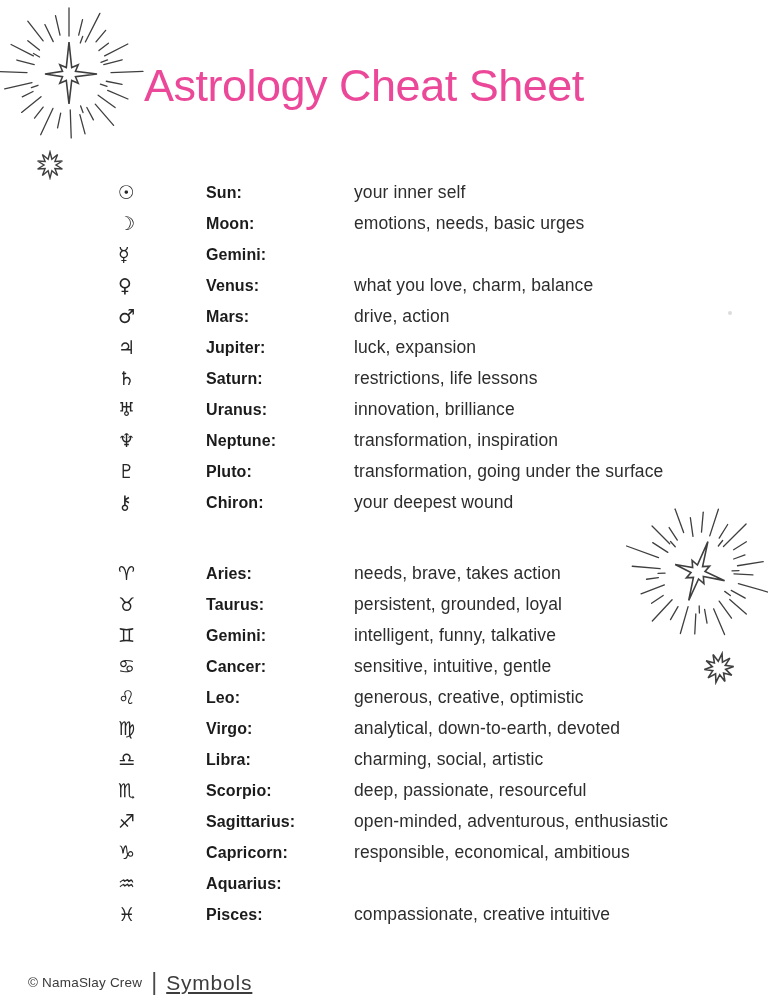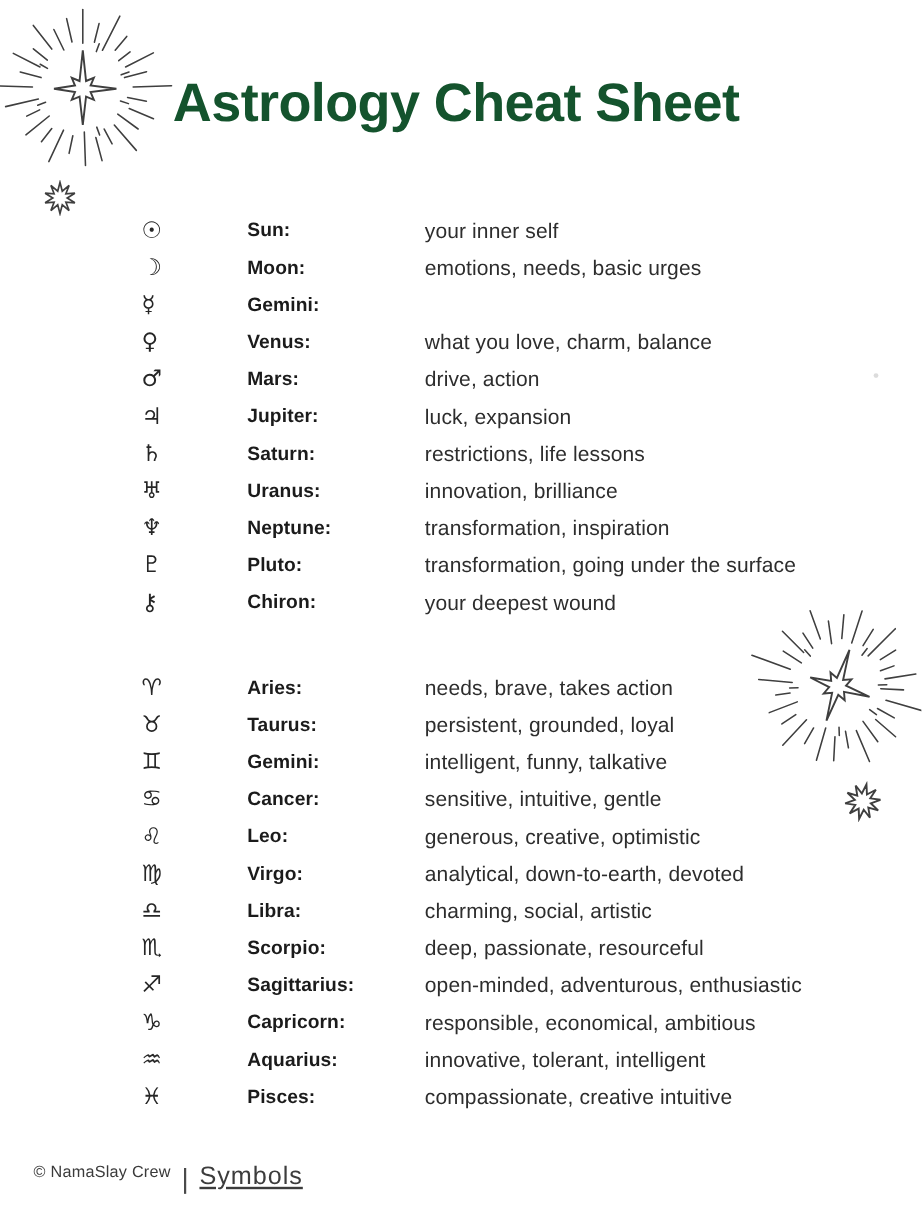--- a/index.html
+++ b/index.html
@@ -2,21 +2,21 @@
 <html><head>
 <meta charset="utf-8">
 <style>
   html,body{margin:0;padding:0;background:#fff;}
   .page{
     position:relative;width:768px;height:1007px;background:#ffffff;
     font-family:"Liberation Sans",sans-serif;overflow:hidden;color:#1b1b1b;
   }
   .title{
     position:absolute;left:144px;top:60px;margin:0;
-    font-size:45px;font-weight:bold;letter-spacing:-0.5px;color:#14532d;
+    font-size:45px;font-weight:normal;letter-spacing:-0.5px;color:#ec4899;
     white-space:nowrap;
   }
   .list{position:absolute;left:112px;}
   .planets-list{top:177px;}
   .signs-list{top:558px;}
   .row{display:flex;align-items:center;height:31px;}
   .sym{
     flex:none;width:50px;padding-left:6px;box-sizing:border-box;text-align:left;
     font-family:"DejaVu Sans",sans-serif;font-size:19px;color:#262626;line-height:1;
   }
@@ -24,21 +24,21 @@
   .desc{font-size:17.5px;color:#2d2d2d;letter-spacing:.1px;white-space:nowrap;}
   .deco{position:absolute;}
   .burst-tl{left:-16px;top:-11px;}
   .burst-right{left:613px;top:487px;}
   .spark-tl{left:35px;top:150px;}
   .spark-right{left:702px;top:651px;}
   .speck{
     position:absolute;left:728px;top:311px;width:4px;height:4px;border-radius:50%;
     background:#9a9a9a;opacity:.35;
   }
-  .footer{position:absolute;left:28px;top:969px;display:flex;align-items:flex-start;gap:9px;}
+  .footer{position:absolute;left:28px;top:969px;display:flex;align-items:center;gap:9px;}
   .copyright{font-size:13.5px;color:#3a3a3a;letter-spacing:.2px;}
   .sep{font-size:23px;color:#4a4a4a;}
   .brand{font-size:21px;color:#3c3c3c;letter-spacing:.8px;text-decoration:underline;}
   .hidden-defs{position:absolute;width:0;height:0;}
 </style>
 </head>
 <body>
 
 <div class="page">
 
@@ -227,21 +227,20 @@
 
       <div class="row">
         <span class="sym">♑</span>
         <span class="name">Capricorn:</span>
         <span class="desc">responsible, economical, ambitious</span>
       </div>
 
       <div class="row">
         <span class="sym">♒</span>
         <span class="name">Aquarius:</span>
-        <span class="desc">innovative, tolerant, intelligent</span>
       </div>
 
       <div class="row">
         <span class="sym">♓</span>
         <span class="name">Pisces:</span>
         <span class="desc">compassionate, creative intuitive</span>
       </div>
     </div>
 
   <div class="footer">

